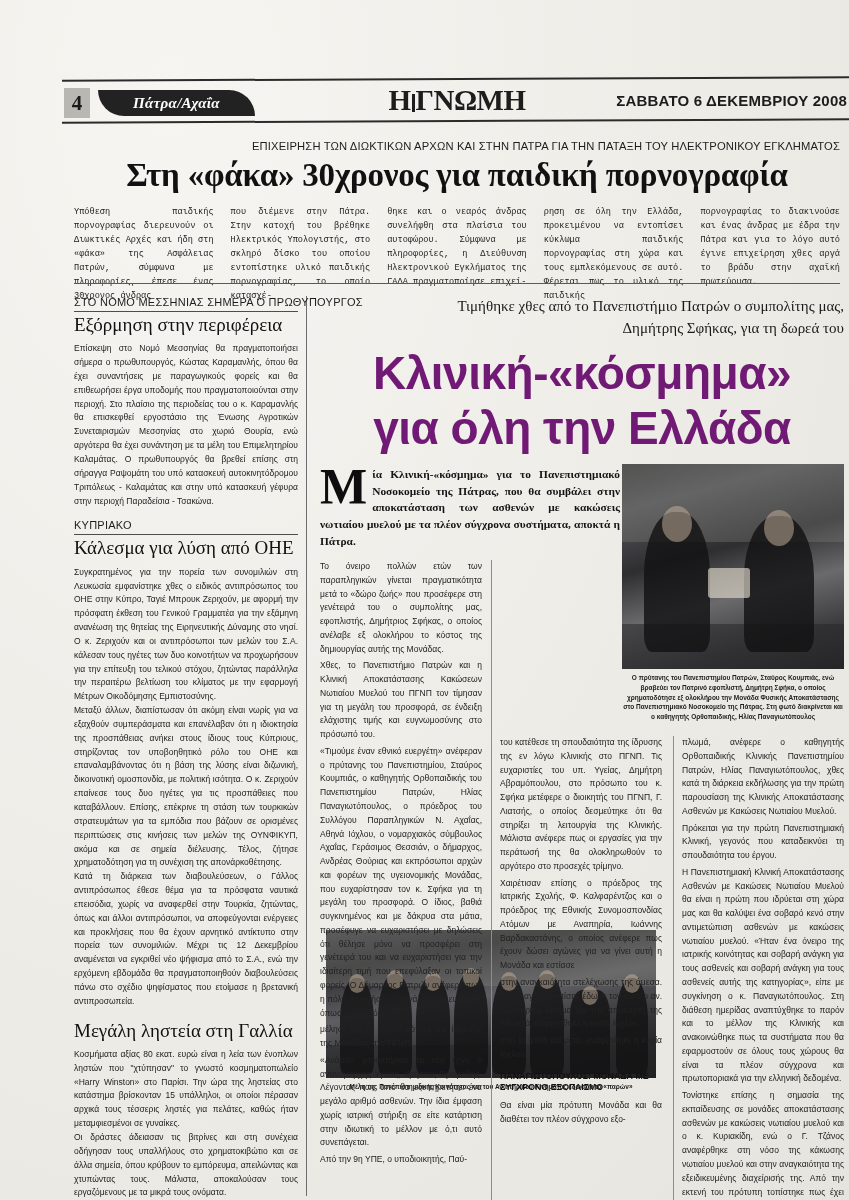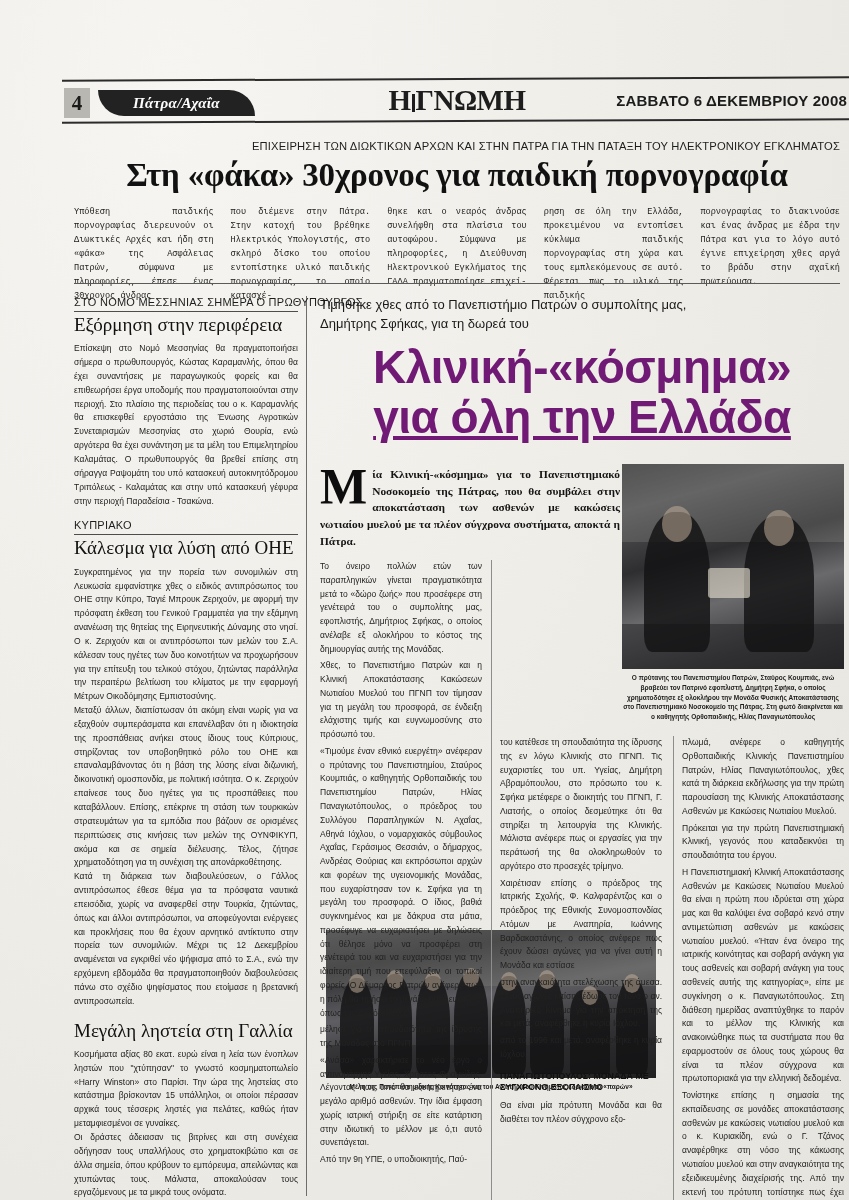--- a/index.html
+++ b/index.html
@@ -130,30 +130,30 @@
     font-family:"Liberation Sans", sans-serif;
     font-size:8.5px;line-height:1.63;text-align:justify;color:#222;
   }
   .side-block{margin-bottom:11px;}
 
   
   .main{
     position:absolute;left:320px;top:296px;width:524px;
   }
   .main-kicker{
-    font-family:Liberation Sans, sans-serif;
-    font-size:13px;line-height:1.45;text-align:left;color:#1a1a1a;
+    font-family:Liberation Serif, serif;
+    font-size:15px;line-height:1.45;text-align:right;color:#1a1a1a;
   }
   .main-head{
     font-family:"Liberation Sans", sans-serif;
     font-weight:bold;font-size:46px;line-height:1.02;
     text-align:center;color:#701a75;margin-top:10px;
     letter-spacing:-0.5px;
   }
-  .main-head .l2{display:block;margin-top:3px;text-decoration:underline;}
+  .main-head .l2{display:block;margin-top:9px;}
 
   
   .lead{
     position:absolute;left:320px;top:466px;width:300px;
     font-family:"Liberation Serif", serif;
     font-weight:bold;font-size:11.4px;line-height:1.46;
     text-align:justify;color:#141414;
   }
   .dropcap{
     float:left;

